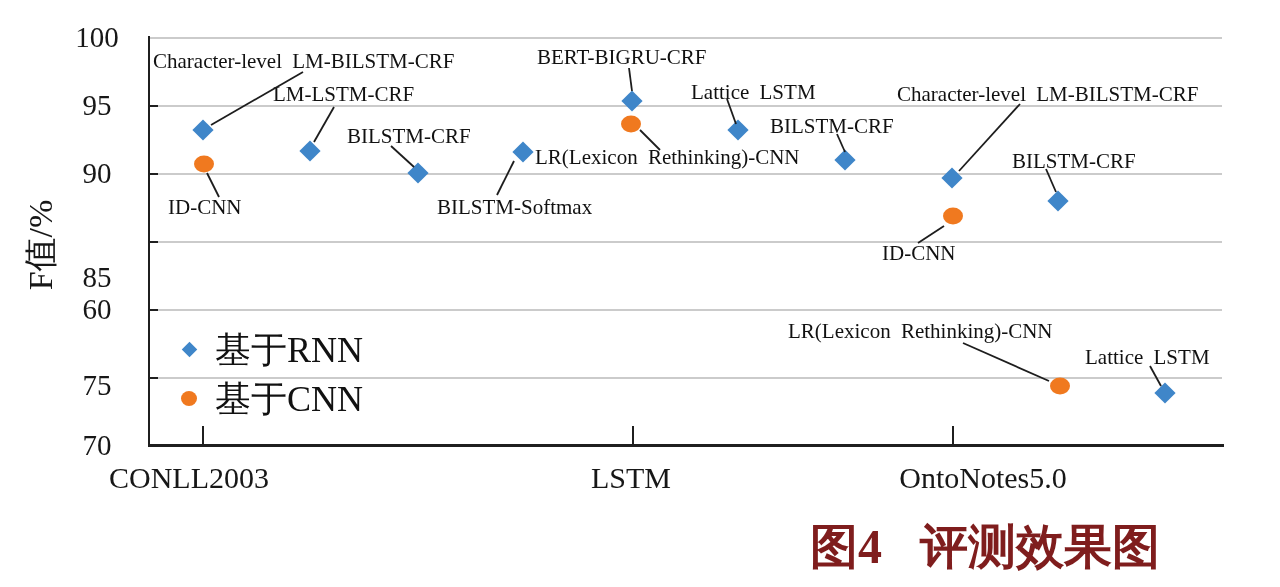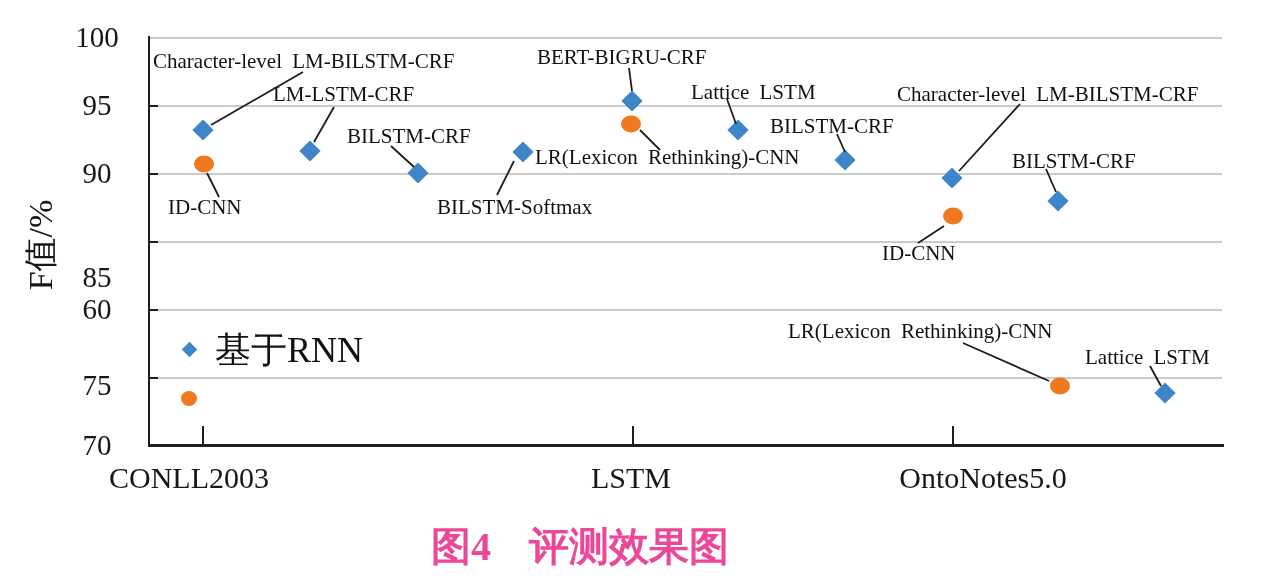--- a/index.html
+++ b/index.html
@@ -19,22 +19,22 @@
             word-spacing:5px;color:#111;}
   #leaders{position:absolute;left:0;top:0;z-index:5;pointer-events:none;}
   .legend{position:absolute;left:163px;top:325px;z-index:6;}
   .legend-row{display:flex;align-items:center;height:49px;}
   .lg-marker-box{width:52px;display:flex;justify-content:center;align-items:center;}
   .lg-diamond{width:11px;height:11px;transform:rotate(45deg);}
   .lg-circle{width:16px;height:15px;border-radius:50%;}
   .lg-label{font-size:36px;line-height:40px;white-space:nowrap;color:#111;text-align:right;}
   .ytitle{position:absolute;left:-40px;top:225px;width:164px;height:40px;text-align:center;
           transform:rotate(-90deg);font-size:34px;line-height:38px;color:#171717;}
-  .caption{position:absolute;left:0;top:521px;width:1160px;text-align:center;
-           font-weight:bold;font-size:40px;line-height:52px;color:#ec4899;}
+  .caption{position:absolute;left:0;top:521px;width:1160px;text-align:right;
+           font-weight:bold;font-size:48px;line-height:52px;color:#7f1d1d;}
   .caption .cap-num{margin-right:38px;}
 </style>
 </head>
 <body>
 
 <div id="fig">
 
   <div class="ytitle">F值/%</div>
 
   <div id="plot-layer">
@@ -115,20 +115,21 @@
     <div class="legend-row">
       <span class="lg-marker-box">
           <span class="lg-diamond" id="lg-m0" style="background: rgb(63, 134, 201);"></span>
         </span>
       <span class="lg-label">基于RNN</span>
     </div>
     <div class="legend-row">
       <span class="lg-marker-box">
           <span class="lg-circle" id="lg-m1" style="background: rgb(240, 121, 31);"></span>
         </span>
+      <span class="lg-label">基于CNN</span>
     </div>
   </div>
 
   <div class="caption">
     <span class="cap-num">图4</span><span>评测效果图</span>
   </div>
 
 </div>
 
 </body></html>

